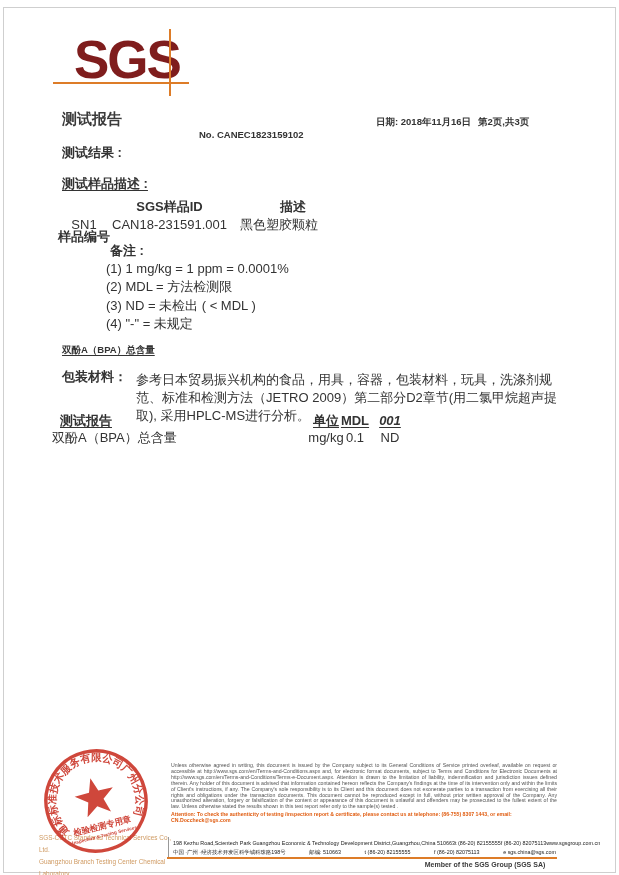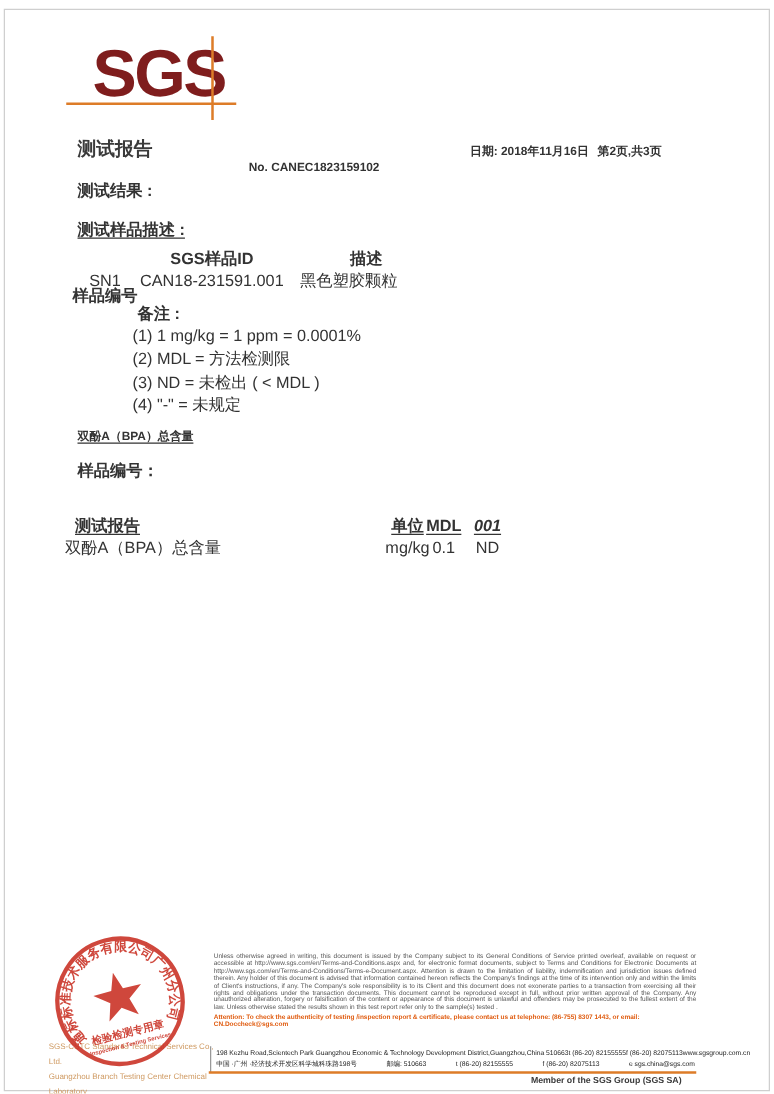--- a/index.html
+++ b/index.html
@@ -59,21 +59,22 @@
 
   <div class="abs t9 b" style="left:62px;top:245px;margin-left:48px;">备注 :</div>
   <div class="abs t9 notes-items" style="left:106px;top:263px;">
     <div>(1) 1 mg/kg = 1 ppm = 0.0001%</div>
     <div>(2) MDL = 方法检测限</div>
     <div>(3) ND = 未检出 ( &lt; MDL )</div>
     <div>(4) "-" = 未规定</div>
   </div>
 
   <div class="abs t95 b u" style="left:62px;top:344px;">双酚A（BPA）总含量</div>
-  <div class="abs t9 b" style="left:62px;top:371px;">样品编号：</div>
+  <div class="abs t9 b" style="left:62px;top:371px;">包装材料：</div>
+  <div class="abs t9 method-text" style="left:136px;top:371px;">参考日本贸易振兴机构的食品，用具，容器，包装材料，玩具，洗涤剂规范、标准和检测方法（JETRO 2009）第二部分D2章节(用二氯甲烷超声提取), 采用HPLC-MS进行分析。</div>
 
   <div class="abs t9 b u" style="left:60px;top:415px;">测试报告</div>
   <div class="abs t9 b u cc" style="left:305px;top:415px;width:42px;">单位</div>
   <div class="abs t9 b u cc" style="left:339px;top:415px;width:32px;">MDL</div>
   <div class="abs t9 b u it cc" style="left:371px;top:415px;width:38px;">001</div>
   <div class="abs t9" style="left:52px;top:432px;">双酚A（BPA）总含量</div>
   <div class="abs t9 cc" style="left:305px;top:432px;width:42px;">mg/kg</div>
   <div class="abs t9 cc" style="left:339px;top:432px;width:32px;">0.1</div>
   <div class="abs t9 cc" style="left:371px;top:432px;width:38px;">ND</div>
 

